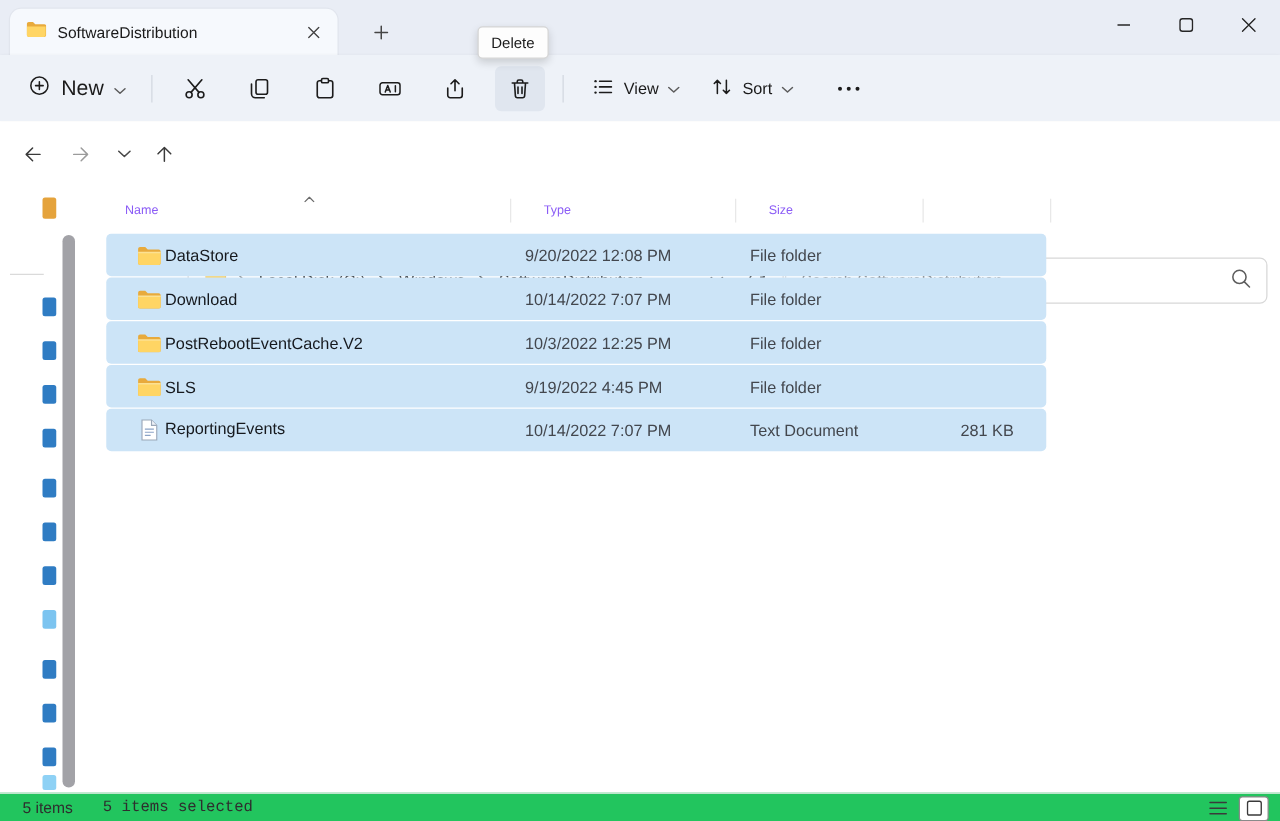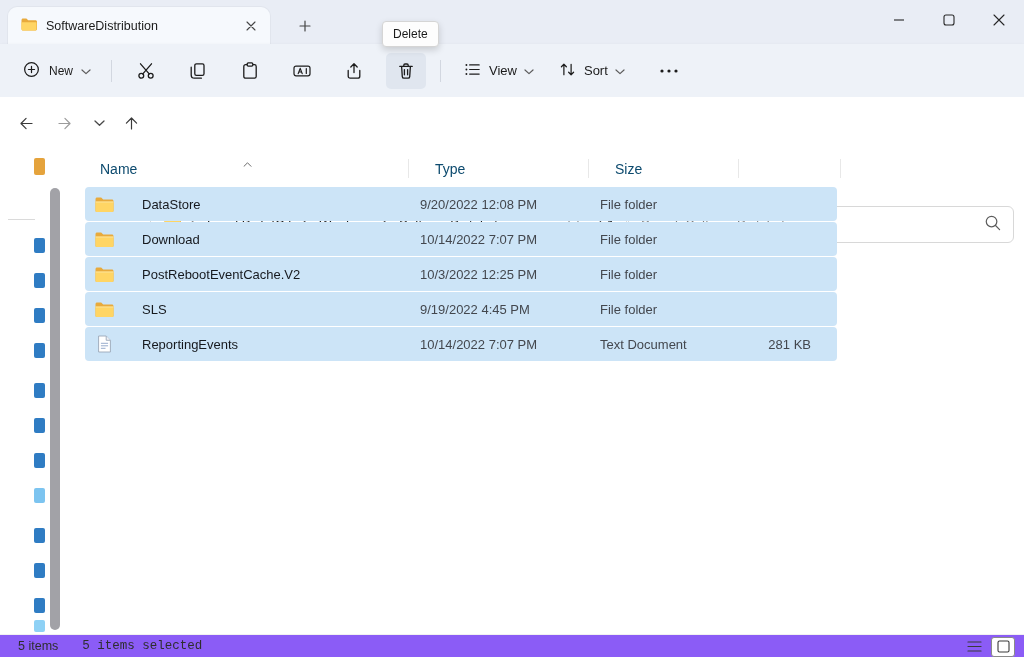--- a/index.html
+++ b/index.html
@@ -12,21 +12,21 @@
   .tabstrip{position:absolute;top:0;left:0;width:100%;height:44px;background:#e9edf5;}
   .tab{position:absolute;left:8px;top:7px;width:262px;height:37px;background:#f6f9fd;border-radius:9px 9px 0 0;display:flex;align-items:center;padding:0 8px 0 13px;box-shadow:0 0 0 1px rgba(0,0,0,0.03);}
   .tab-title{flex:1;font-size:12.5px;color:#1a1a1a;margin-left:9px;white-space:nowrap;overflow:hidden;}
   .tab-close{width:23px;height:23px;border-radius:4px;}
   .newtab{position:absolute;left:293px;top:14px;width:24px;height:24px;border-radius:4px;}
   .wincontrols{position:absolute;right:0;top:0;height:40px;display:flex;}
   .winbtn{width:50px;height:40px;}
 
   
   .toolbar{position:absolute;top:44px;left:0;width:100%;height:53px;background:#eef2f8;display:flex;align-items:center;padding:0 10px;box-shadow:0 1px 3px rgba(0,0,0,.08);}
-  .tb-new{display:flex;align-items:center;gap:8px;height:36px;padding:0 12px;border-radius:5px;font-size:12px;color:#1a1a1a;}
+  .tb-new{display:flex;align-items:center;gap:8px;height:36px;padding:0 12px;border-radius:5px;font-size:17px;color:#1a1a1a;}
   .tb-sep{width:1px;height:22px;background:#d2d7e0;margin:0 8px;}
   .tb-icon{width:40px;height:36px;border-radius:5px;margin:0 6px;}
   .tb-icon.hl{background:#e0e6ef;}
   .tb-drop{display:flex;align-items:center;gap:7px;height:36px;padding:0 10px;border-radius:5px;font-size:13px;color:#1a1a1a;margin-left:4px;}
   .tb-more{width:40px;height:36px;border-radius:5px;margin-left:14px;}
 
   .tooltip{position:absolute;left:382px;top:21px;background:#fdfdfd;border:1px solid #d5d5d5;border-radius:4px;box-shadow:0 3px 7px rgba(0,0,0,.16);padding:5px 10px;font-size:12px;color:#1a1a1a;z-index:40;}
 
   
   .navrow{position:absolute;top:97px;left:0;width:100%;height:52px;background:#fff;}
@@ -39,33 +39,33 @@
   .searchbar{position:absolute;left:628px;top:109px;width:386px;height:37px;border:1px solid #d8d8d8;border-radius:6px;background:#fff;display:flex;align-items:center;padding:0 12px;}
   .searchbar input{flex:1;border:none;outline:none;font-size:13px;color:#1a1a1a;background:transparent;}
   .searchbar input::placeholder{color:#7b7b7b;}
 
   
   .side-icon{position:absolute;left:34px;width:11px;border-radius:2px;display:block;}
   .side-sep{position:absolute;left:8px;top:219px;width:27px;height:1px;background:#dadada;}
   .vscroll{position:absolute;left:50px;top:188px;width:10px;height:442px;border-radius:5px;background:#a2a2a7;}
 
   
-  .header-row{position:absolute;left:85px;top:152px;width:756px;height:33px;display:grid;grid-template-columns:335px 180px 150px 91px;align-items:center;font-size:14px;color:#0c4a6e;}
+  .header-row{position:absolute;left:85px;top:152px;width:756px;height:33px;display:grid;grid-template-columns:335px 180px 150px 91px;align-items:center;font-size:10px;color:#8b5cf6;}
   .hcell{padding-left:15px;white-space:nowrap;}
   .hsep{position:absolute;top:7px;width:1px;height:19px;background:#e8e8e8;}
   .sort-caret{position:absolute;left:158px;top:2px;}
   .rows{position:absolute;left:85px;top:187px;width:752px;}
   .row{height:34px;margin-bottom:1px;background:var(--sel);border-radius:4px;display:grid;grid-template-columns:335px 180px 150px 87px;align-items:center;font-size:13px;color:#16191e;}
-  .c-name{display:flex;align-items:center;gap:28px;padding-left:10px;overflow:hidden;white-space:nowrap;}
+  .c-name{display:flex;align-items:flex-start;gap:3px;padding-left:25px;overflow:hidden;white-space:nowrap;}
   .ficon{display:flex;align-items:center;width:19px;justify-content:center;}
   .c-date,.c-type{color:#43474e;}
   .c-size{text-align:right;padding-right:26px;color:#43474e;}
 
   
-  .statusbar{position:absolute;left:0;bottom:0;width:100%;height:23px;background:#8b5cf6;border-top:1px solid #f1f1f1;display:flex;align-items:center;padding-left:18px;font-size:12.5px;color:#2e2e2e;}
+  .statusbar{position:absolute;left:0;bottom:0;width:100%;height:23px;background:#22c55e;border-top:1px solid #f1f1f1;display:flex;align-items:center;padding-left:18px;font-size:12.5px;color:#2e2e2e;}
   .status-sel{margin-left:24px;font-family:Liberation Mono, monospace;}
   .view-toggles{position:absolute;right:9px;top:1px;display:flex;gap:5px;align-items:center;height:21px;}
   .vt{width:24px;height:20px;border-radius:3px;}
   .vt.active{border:1px solid #8a8a8a;background:#fff;}
 </style>
 </head>
 <body>
 
 <div class="window">
 

